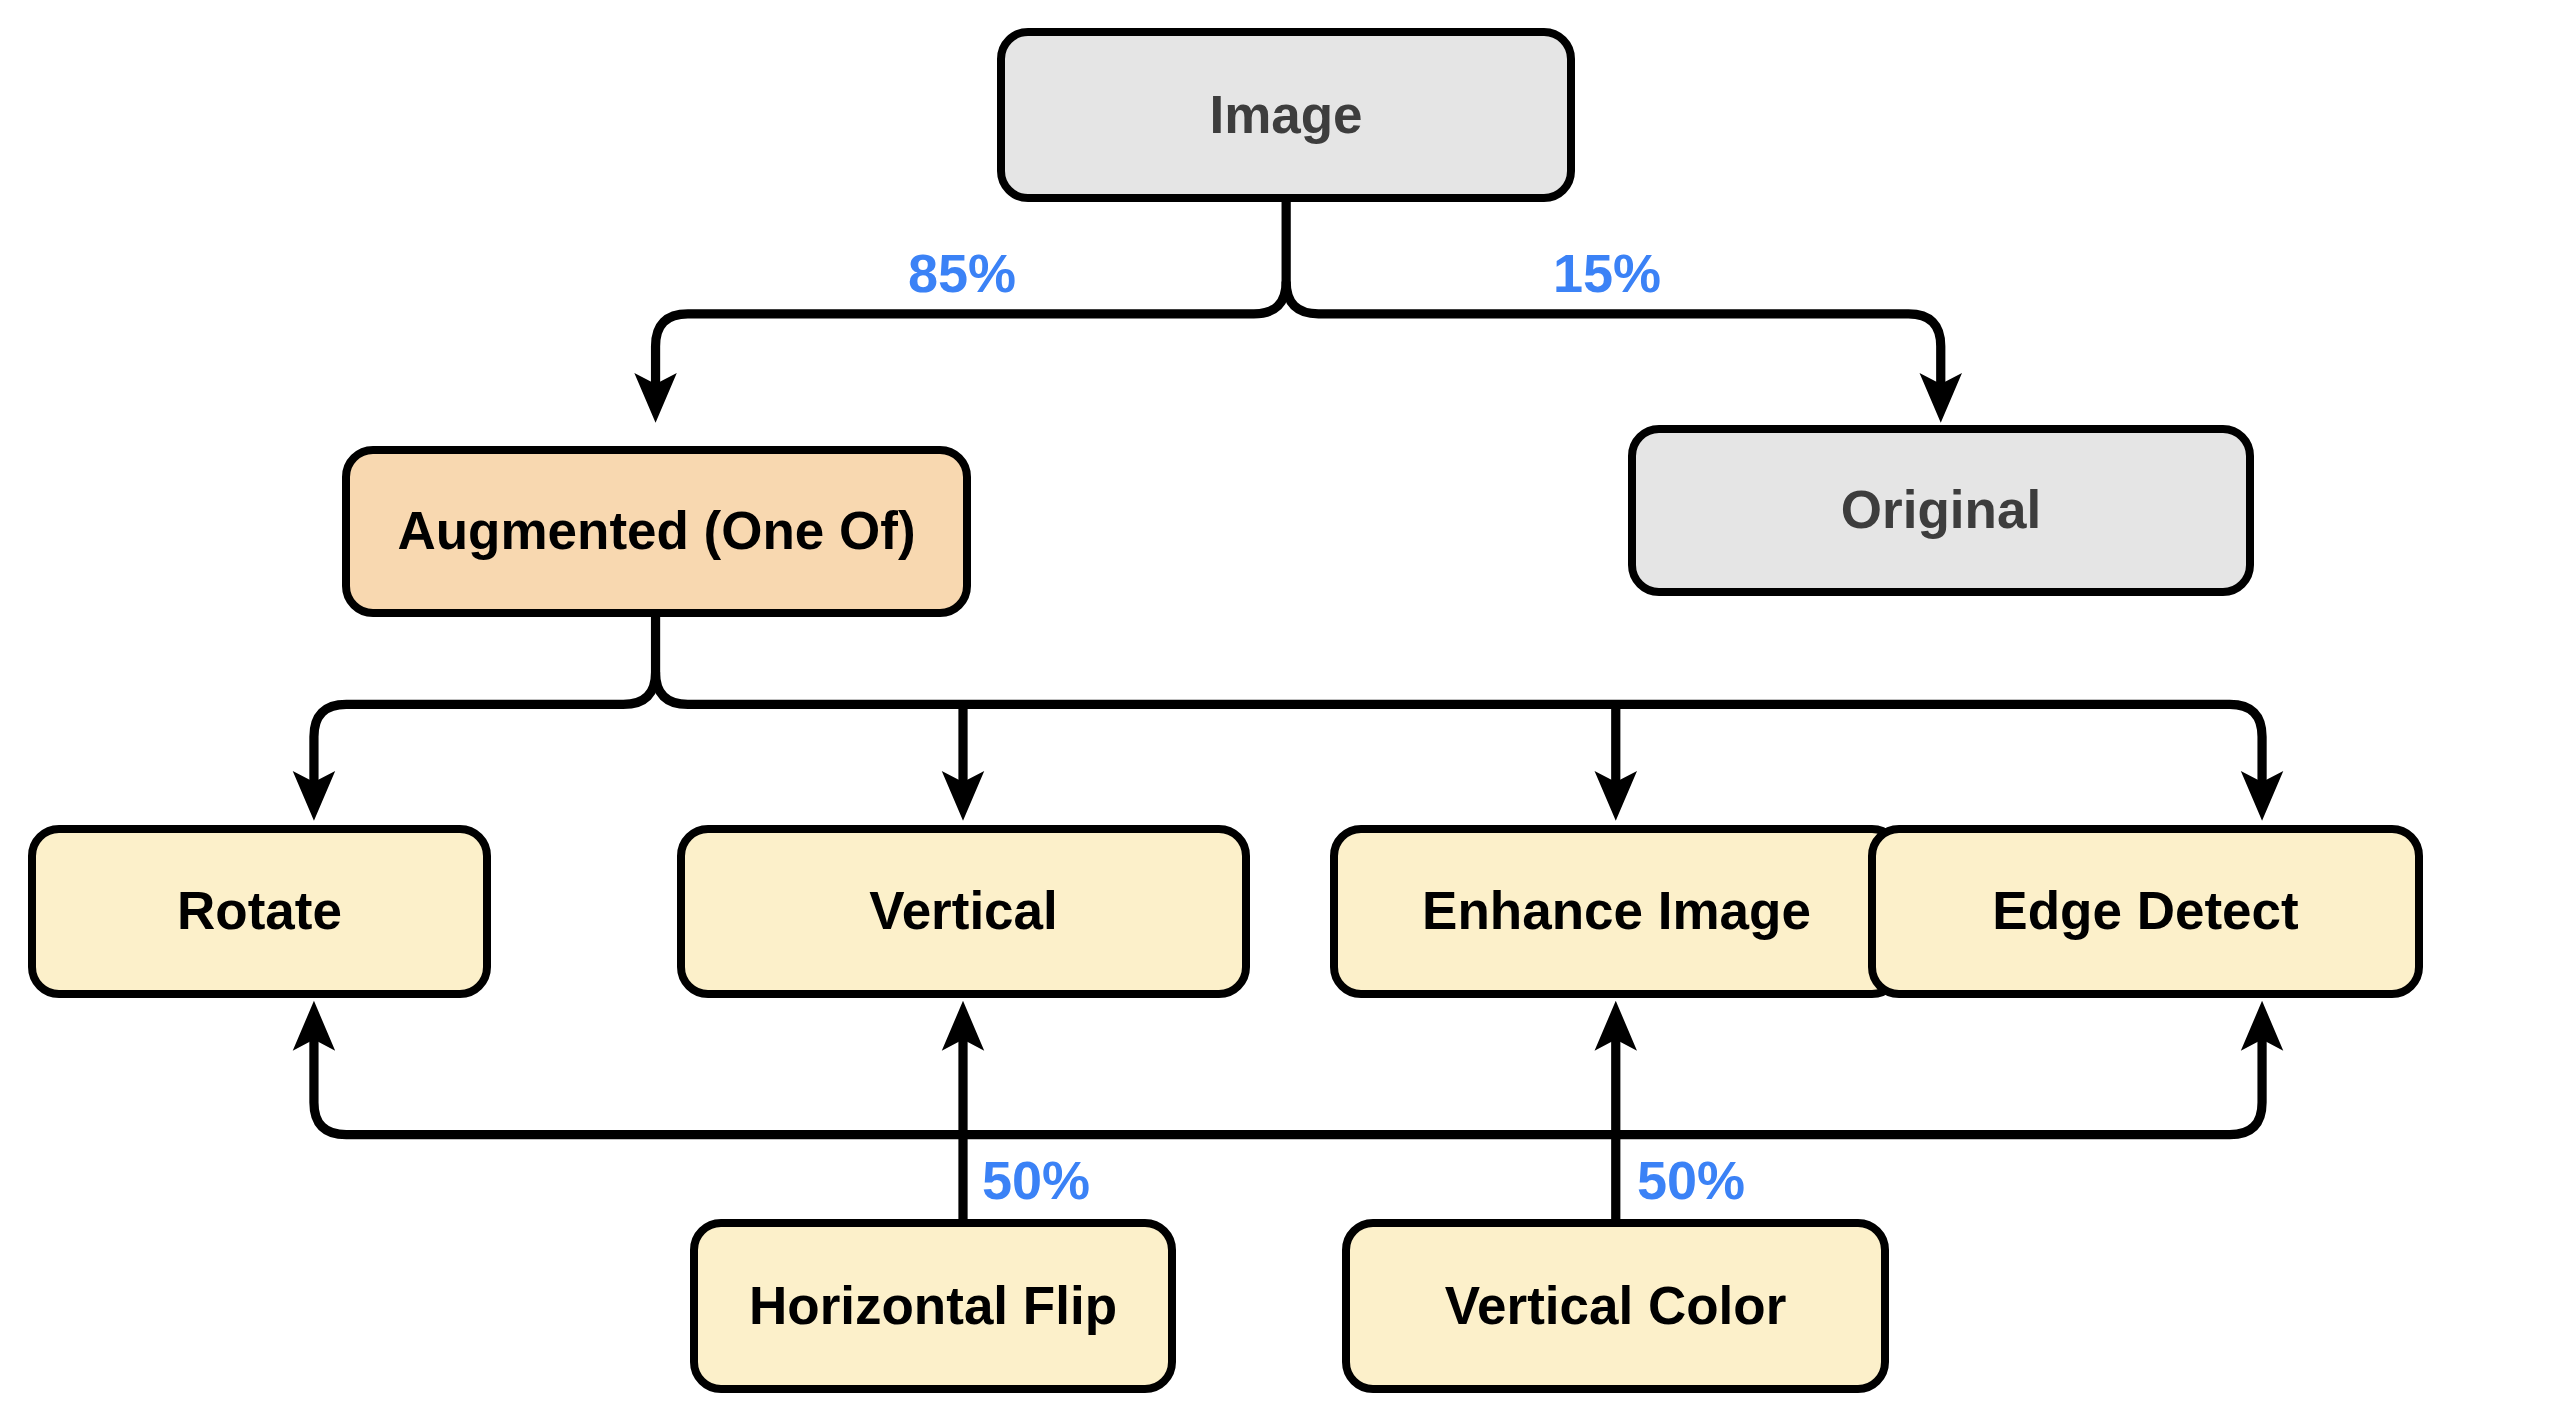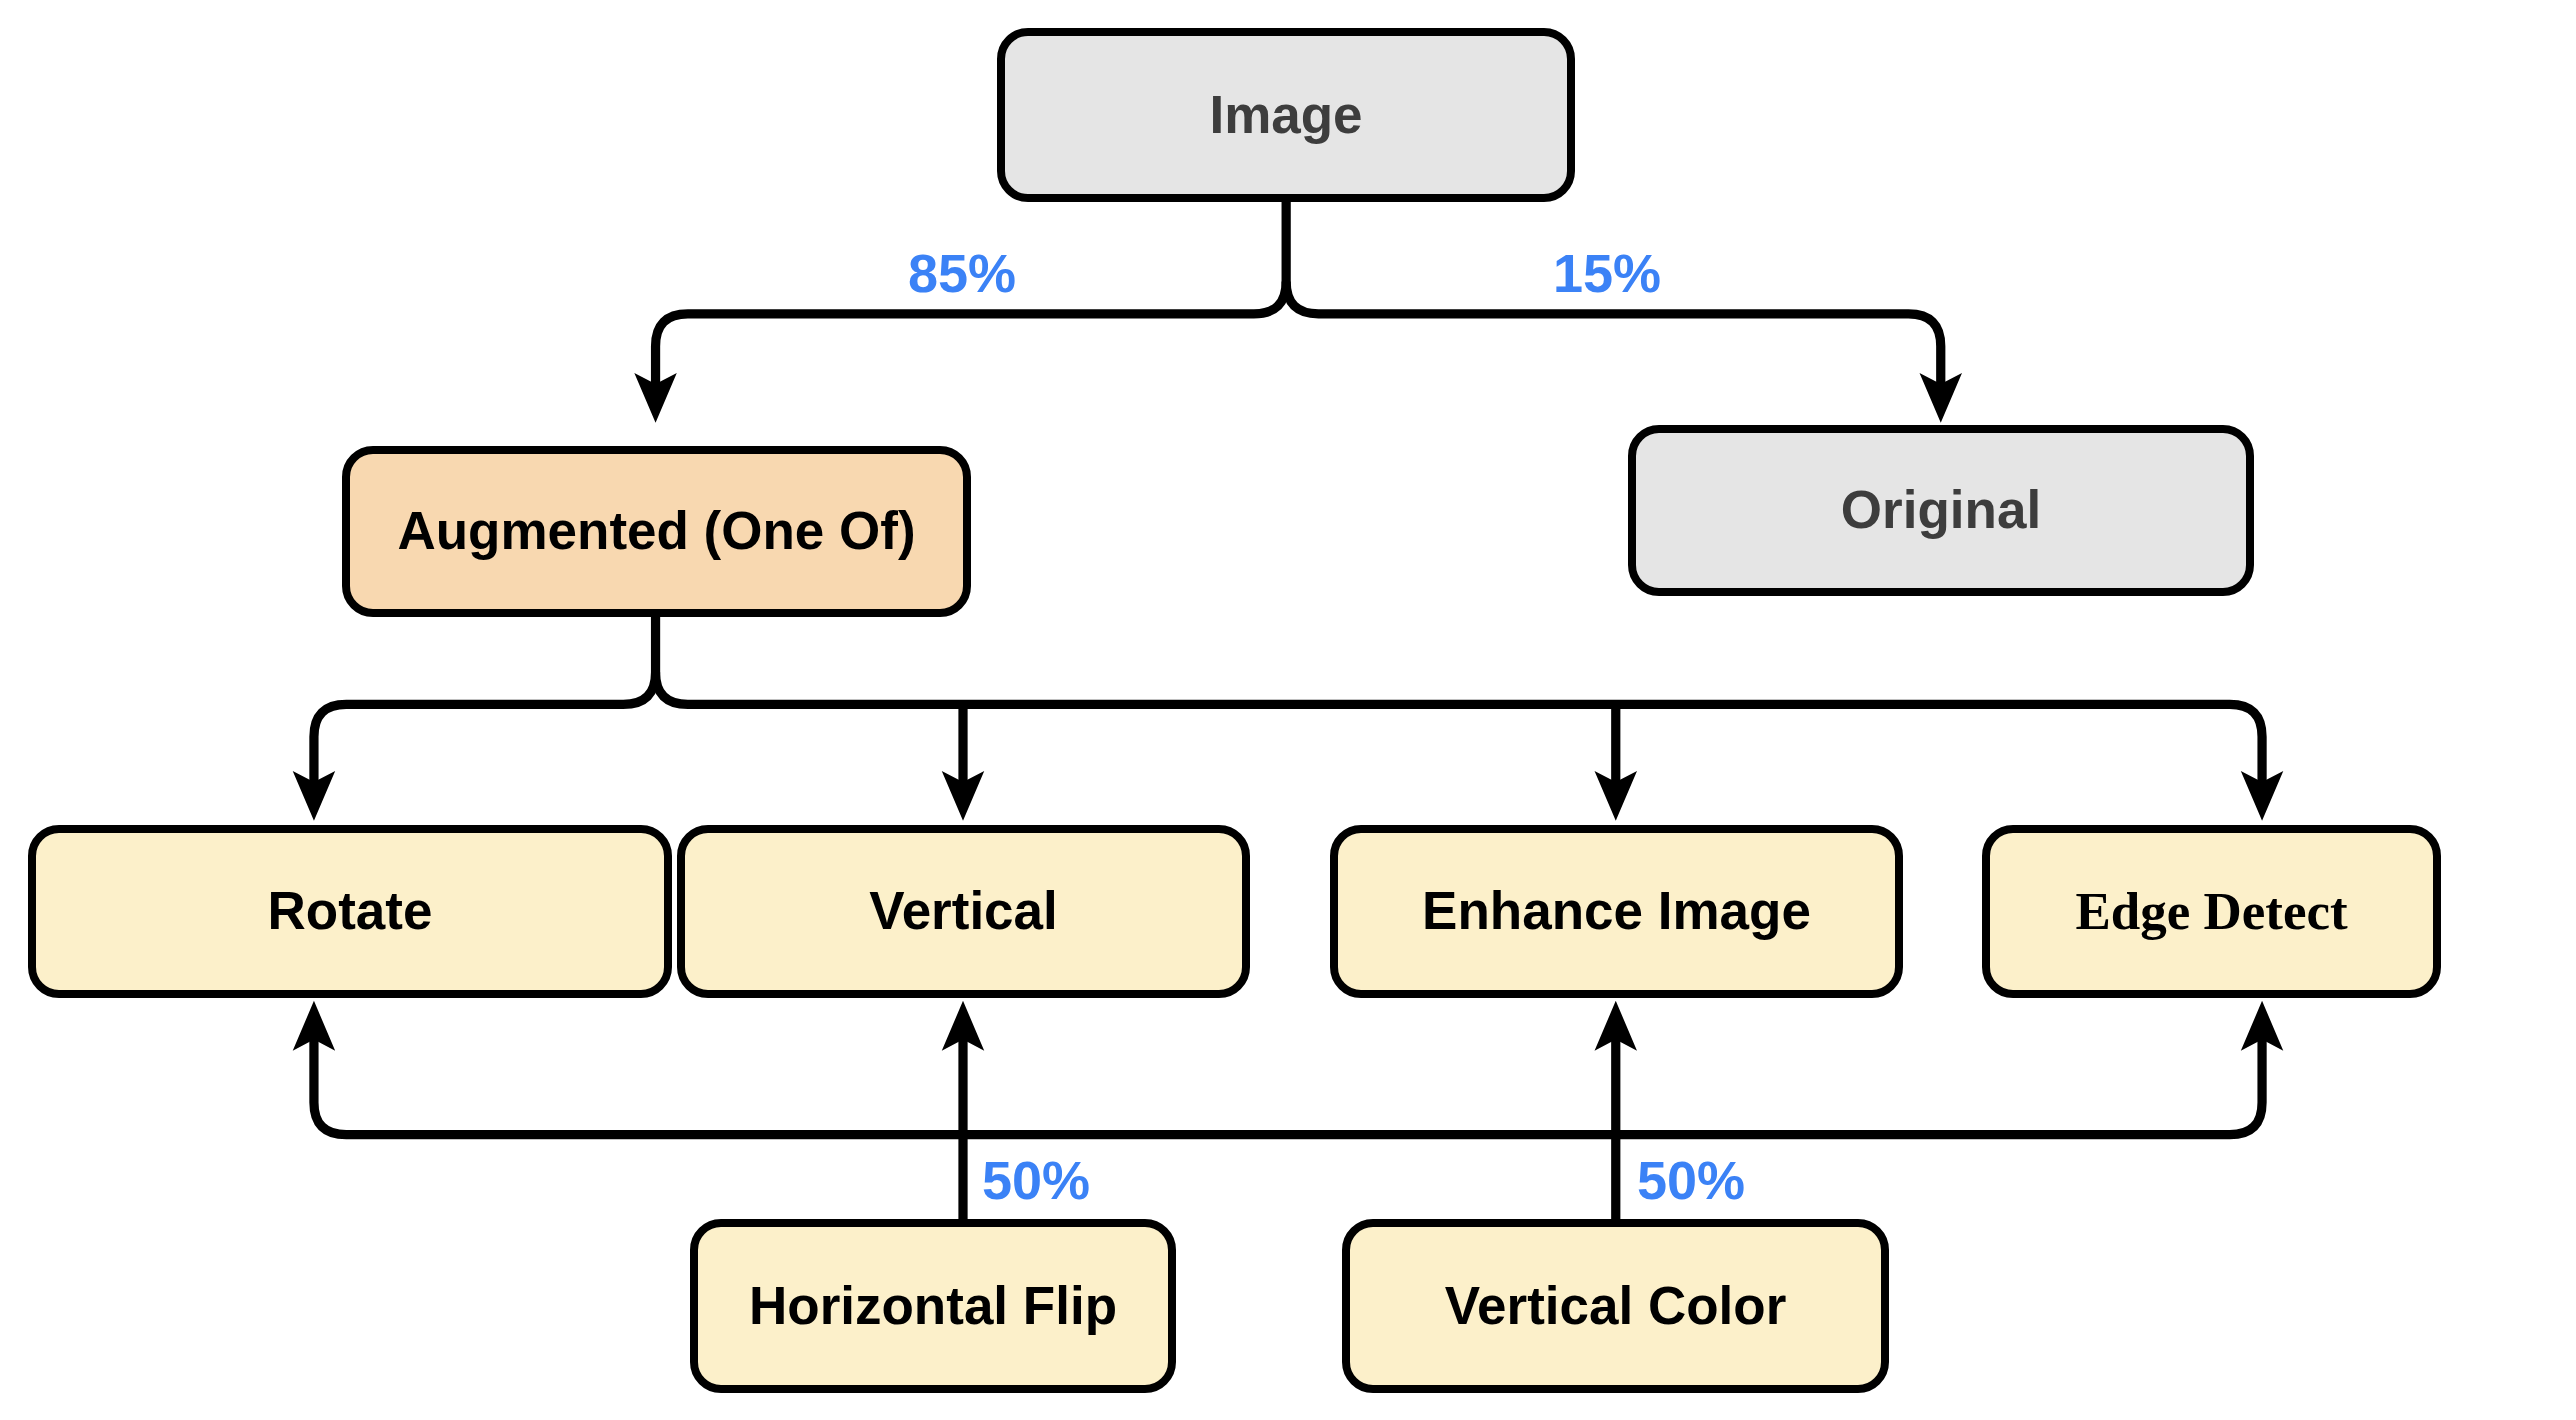--- a/index.html
+++ b/index.html
@@ -49,24 +49,24 @@
     transform: translate(-50%, -50%);
     font-weight: bold;
     font-size: 54px;
     color: #3b82f6;
     white-space: nowrap;
   }
   
   .n-image        { left: 997px; top:   28px; width: 578px; height: 174px; }
   .n-augmented    { left:  342px; top:  446px; width: 629px; height: 171px; }
   .n-original     { left: 1628px; top:  425px; width: 626px; height: 171px; }
-  .n-rotate       { left:   28px; top:  825px; width: 644px; height: 173px; }
+  .n-rotate       { left:   28px; top:  825px; width: 463px; height: 173px; }
   .n-sharpen      { left:  677px; top:  825px; width: 573px; height: 173px; }
   .n-enhance      { left: 1330px; top:  825px; width: 573px; height: 173px; }
-  .n-edge         { left: 1982px; top:  825px; width: 459px; height: 173px; font-family: Liberation Serif, serif; }
+  .n-edge         { left: 1868px; top:  825px; width: 555px; height: 173px; }
   .n-hflip        { left:  690px; top: 1219px; width: 486px; height: 174px; }
   .n-vflip        { left: 1342px; top: 1219px; width: 547px; height: 174px; }
   
   .l-85  { left: 962px; top:  273px; }
   .l-15  { left: 1607px; top:  273px; }
   .l-50a { left: 1036px; top: 1180px; }
   .l-50b { left: 1691px; top: 1180px; }
 </style>
 </head>
 <body>

